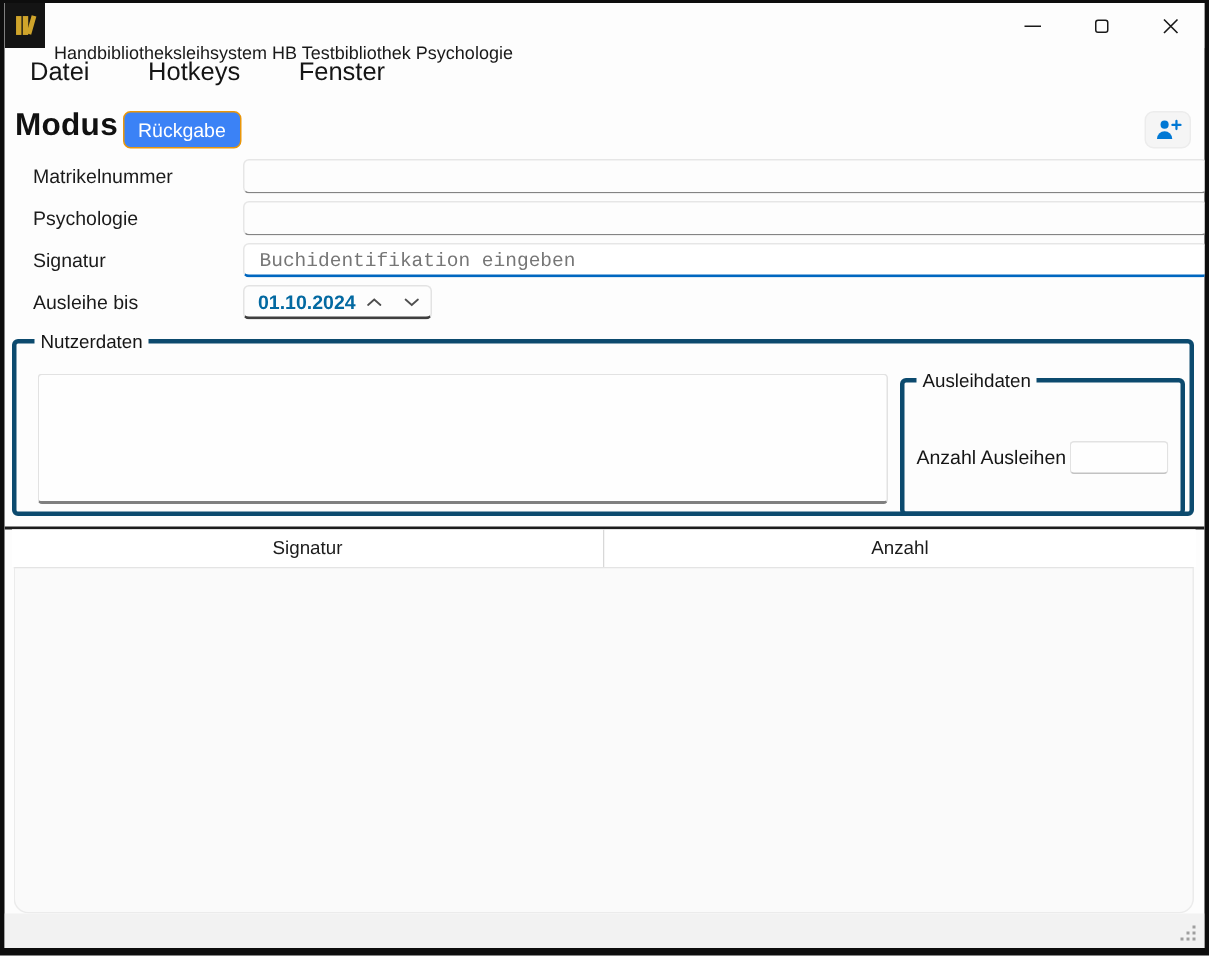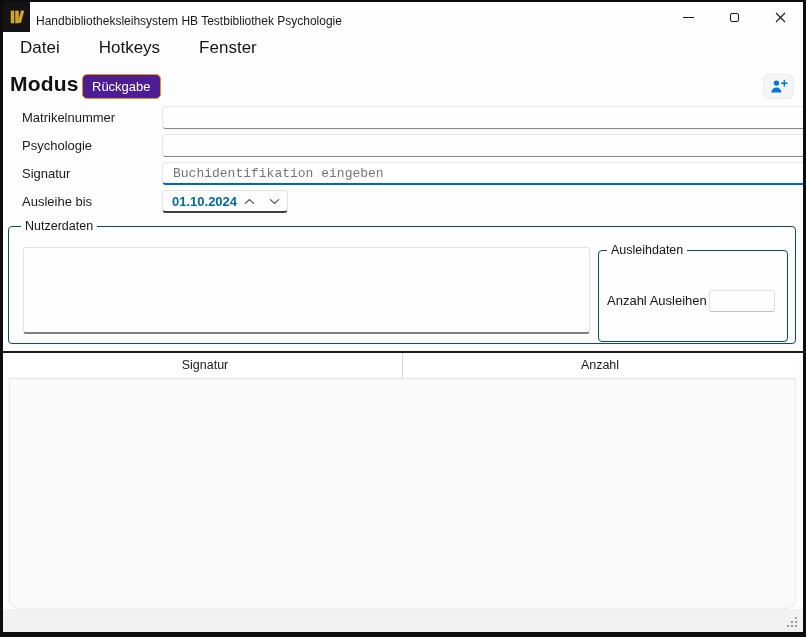--- a/index.html
+++ b/index.html
@@ -16,21 +16,21 @@
     background:#fdfdfd; overflow:hidden;
   }
 
   
   .titlebar { position:absolute; left:0; top:0; width:800px; height:30px; background:#fdfdfd; }
   .app-icon-box {
     position:absolute; left:0; top:0; width:27px; height:30px;
     background:#141414; display:flex; align-items:center; justify-content:center;
   }
   .title-text {
-    position:absolute; left:33px; top:4px; height:30px; line-height:30px;
+    position:absolute; left:33px; top:18px; height:30px; line-height:30px;
     font-size:12px; color:#191919; white-space:nowrap;
   }
   .win-controls { position:absolute; right:0; top:0; height:30px; display:flex; }
   .win-btn {
     width:46px; height:30px; display:flex; align-items:center; justify-content:center;
     background:transparent; border:none; cursor:pointer;
   }
   .min-glyph { display:block; width:11px; border-top:1.2px solid #1a1a1a; }
   .max-glyph { display:block; width:9px; height:9px; border:1.2px solid #1a1a1a; border-radius:2px; }
 
@@ -42,21 +42,21 @@
   }
 
   
   .mode-row { position:absolute; left:0; top:68px; width:800px; height:32px; }
   .mode-title {
     position:absolute; left:7px; top:2px; font-size:21px; font-weight:700; color:#111;
     letter-spacing:0.2px;
   }
   .mode-badge {
     position:absolute; left:79px; top:4px; height:25px; padding:0 9px;
-    background:#4c1d95; border:1px solid #E9960A; border-radius:5px;
+    background:#3b82f6; border:1px solid #E9960A; border-radius:5px;
     color:#ffffff; font-size:13px; line-height:23px;
   }
   .person-btn {
     position:absolute; right:9px; top:4px; width:31px; height:25px;
     background:#f5f5f5; border:1px solid #ececec; border-radius:6px;
     display:flex; align-items:center; justify-content:center; cursor:pointer;
   }
 
   
   .form-row { position:absolute; left:12px; width:768px; height:23px; }
@@ -75,21 +75,21 @@
     border-radius:4px; display:flex; align-items:center;
   }
   .spinner-value { flex:1; padding-left:9px; font-size:13px; font-weight:700; color:#0369a1; }
   .spin-btn {
     width:25px; height:100%; background:transparent; border:none; cursor:pointer;
     display:flex; align-items:center; justify-content:center;
   }
 
   
   .groupbox {
-    position:absolute; border:1px solid #0c4a6e; border-radius:4px; background:transparent;
+    position:absolute; border:3px solid #0c4a6e; border-radius:4px; background:transparent;
   }
   .groupbox-legend {
     position:absolute; top:-8px; left:12px; background:#fdfdfd; padding:0 4px;
     font-size:12.5px; color:#151515;
   }
   .nutzerdaten-box { left:5px; top:224px; width:788px; height:118px; }
   .notes-area {
     position:absolute; left:14px; top:20px; width:567px; height:87px;
     background:#fefefe; border:1px solid #e2e2e2; border-bottom:2px solid #7f7f7f;
     border-radius:3px; resize:none; outline:none; font-family:"Liberation Sans", sans-serif;

